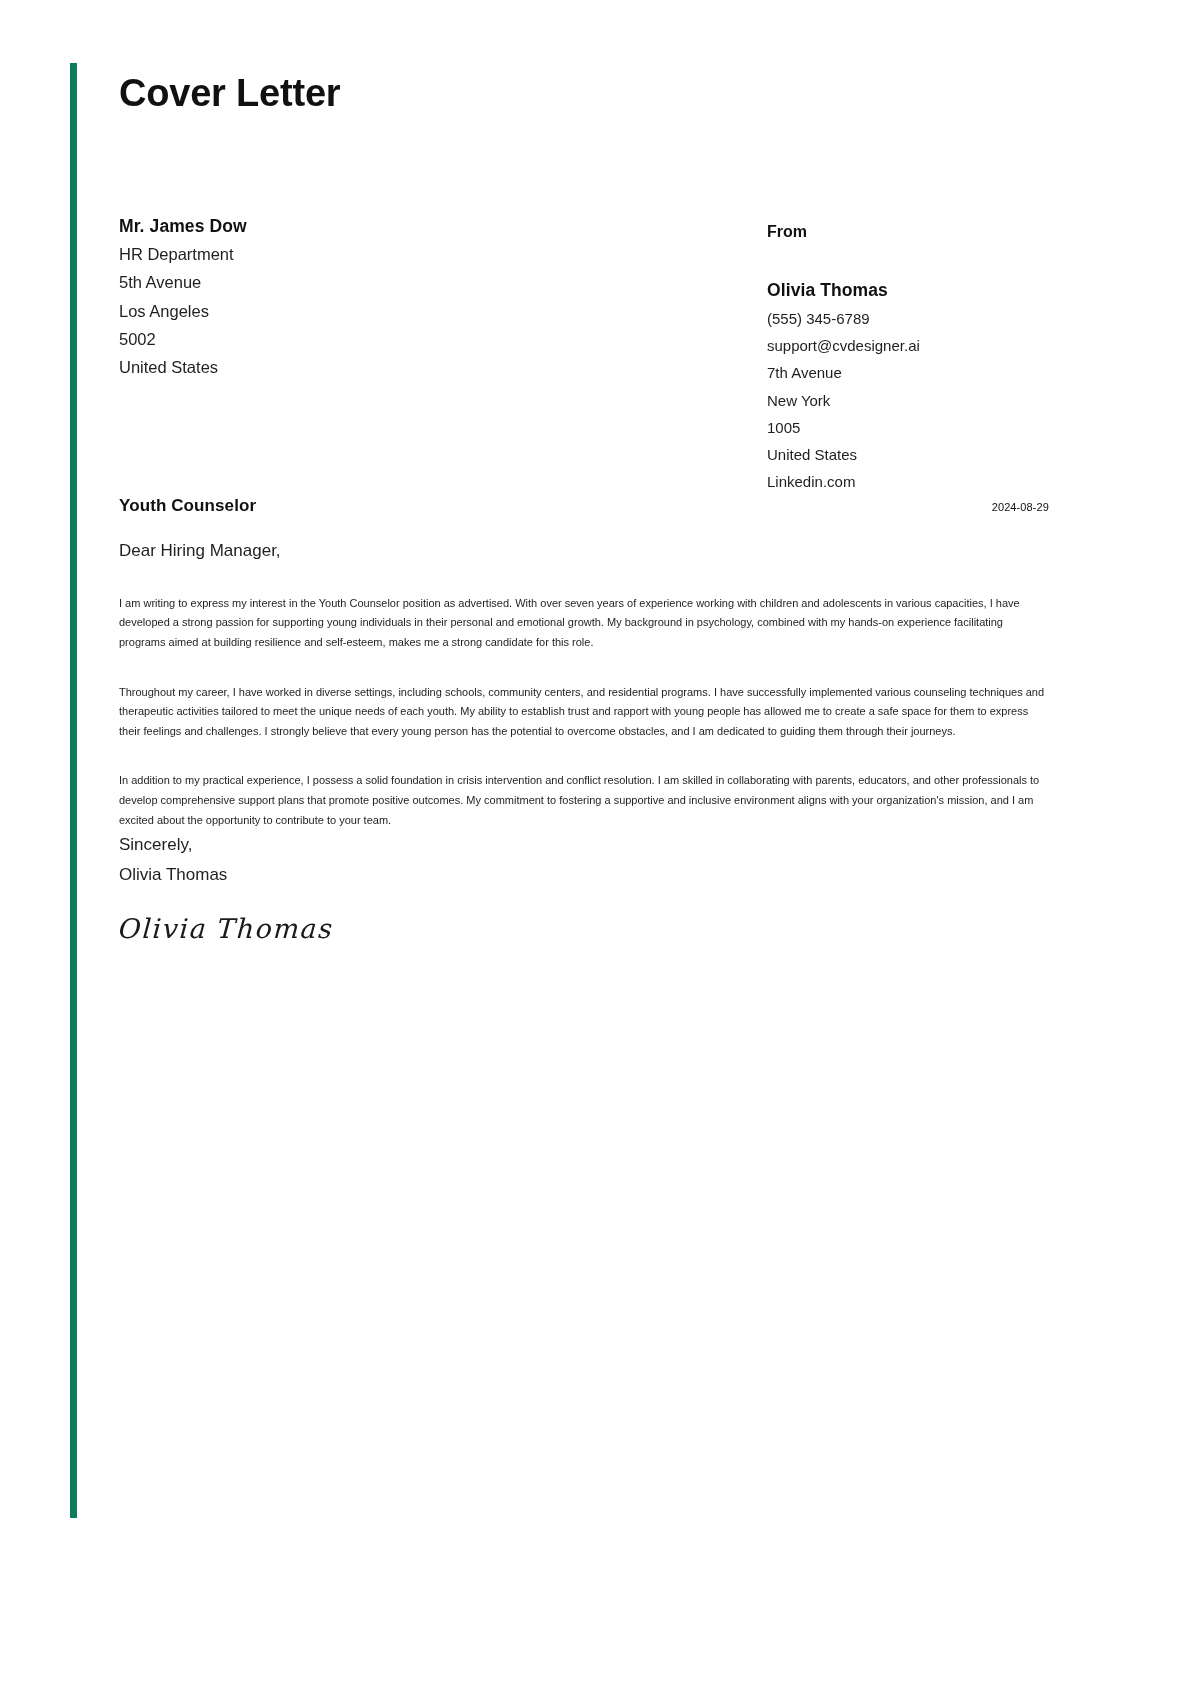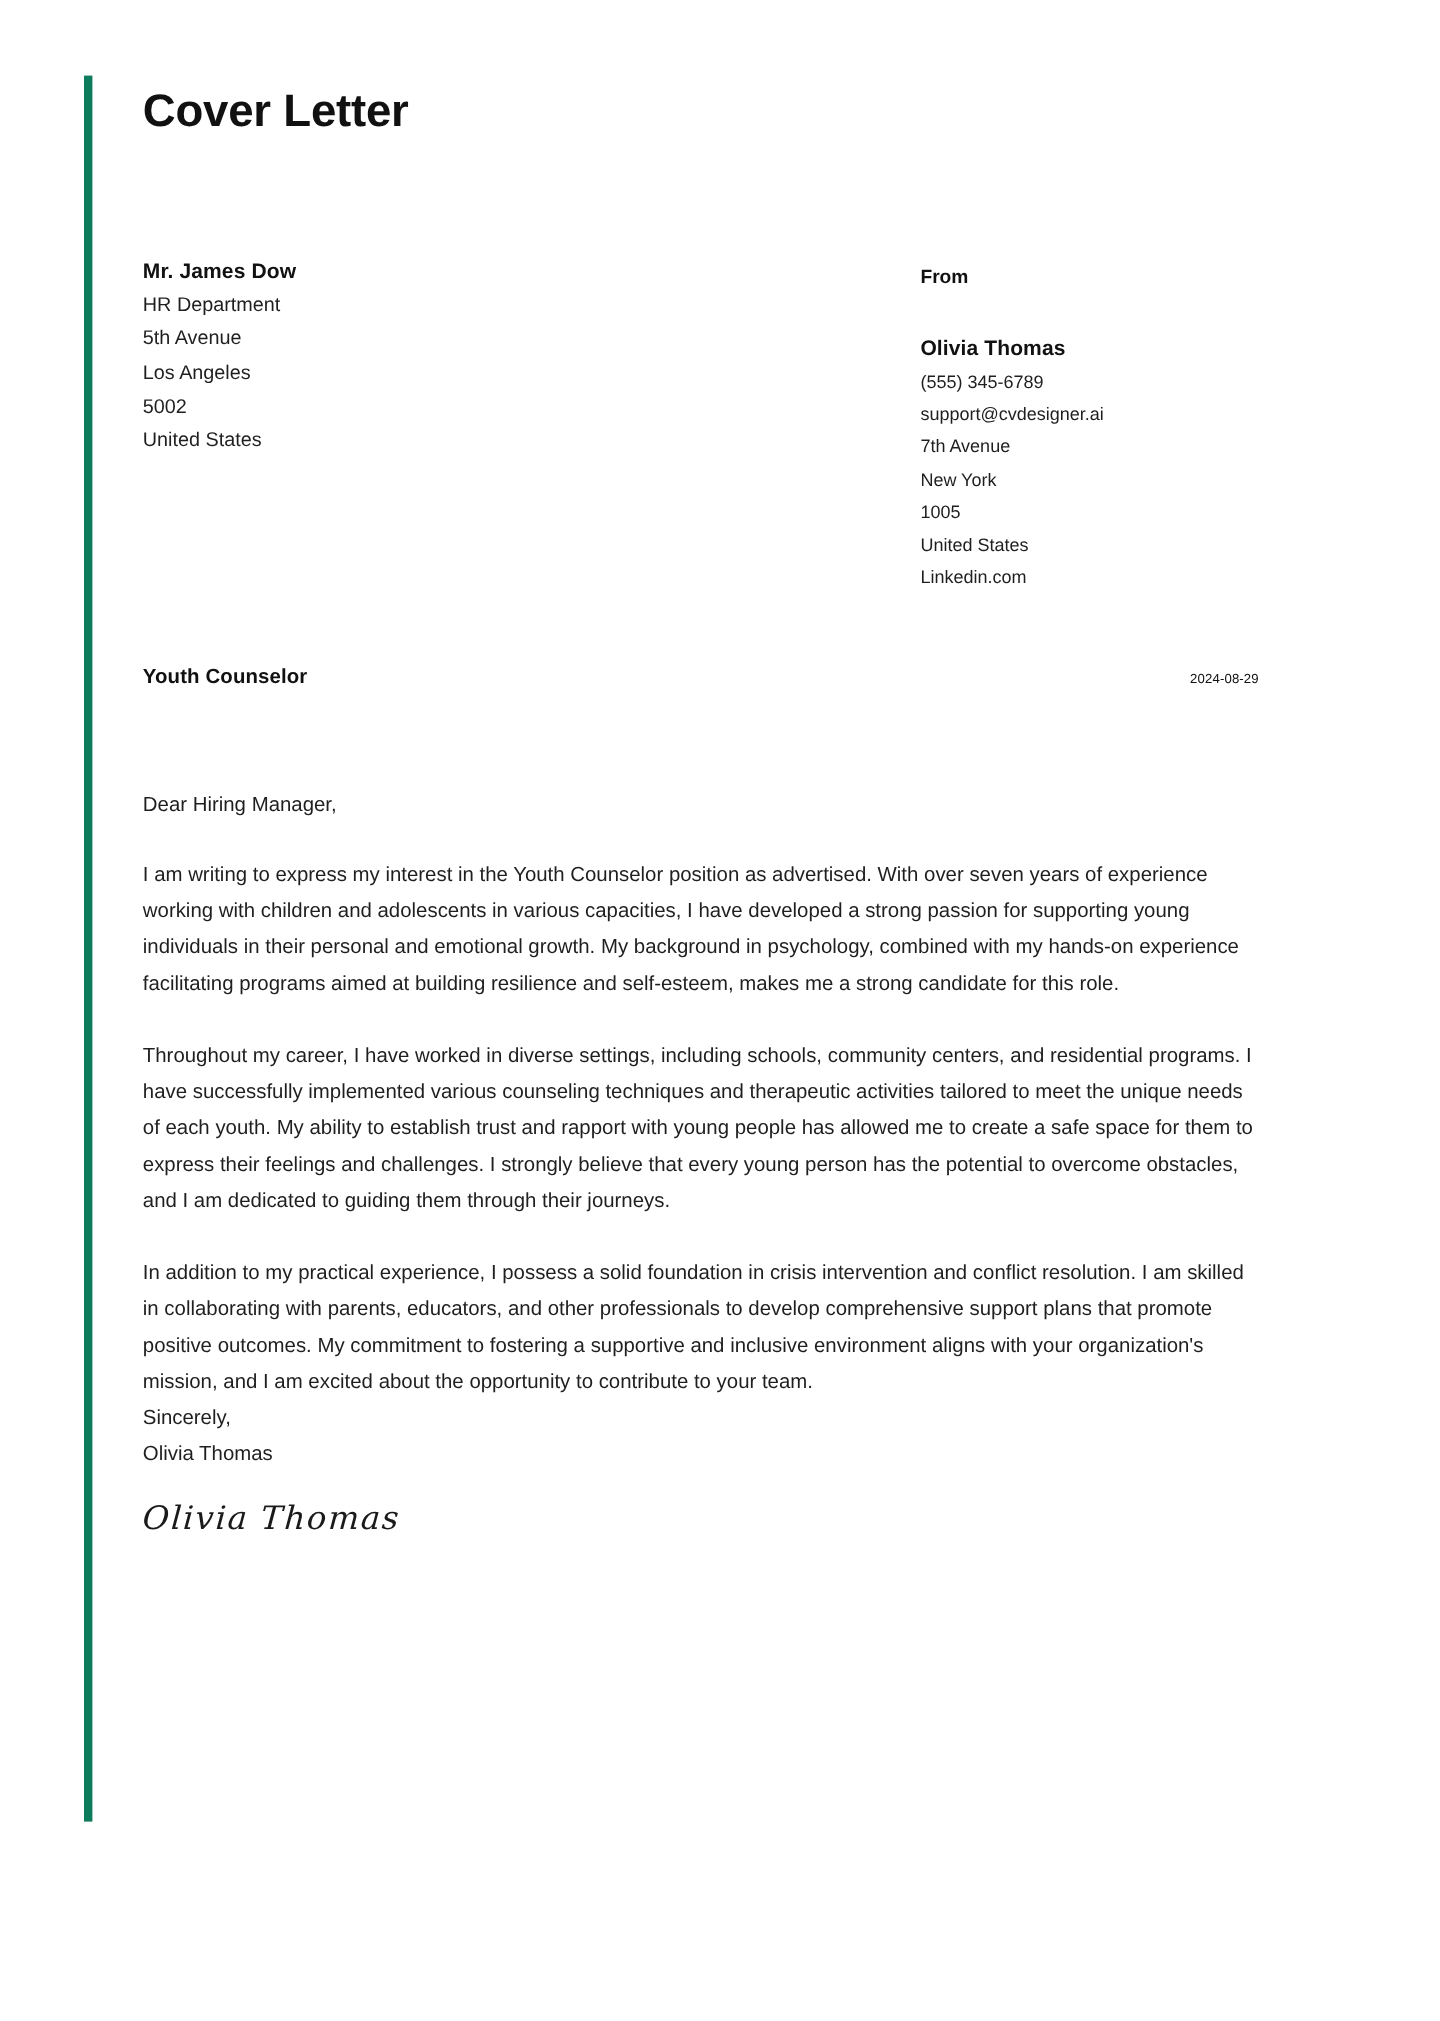--- a/index.html
+++ b/index.html
@@ -84,47 +84,46 @@
   }
 
   .addr-col-from .addr-name { font-size: 17.5px; }
   .addr-col-from .addr-line { font-size: 15px; line-height: 1.82; }
 
   
   .title-row {
     display: flex;
     justify-content: space-between;
     align-items: baseline;
-    margin-top: 58px;
   }
 
   .job-title {
     font-size: 17px;
     font-weight: bold;
     color: #111111;
     letter-spacing: 0.1px;
   }
 
   .letter-date {
     font-size: 11px;
     font-weight: normal;
     color: #111111;
     letter-spacing: 0.1px;
   }
 
   
   .salutation {
     font-size: 17px;
     color: #1f1f1f;
-    margin-top: 83px;
+    margin-top: 21px;
     line-height: 1.6;
   }
 
   .body-para {
-    font-size: 17px;
+    font-size: 11px;
     color: #1f1f1f;
     line-height: 1.78;
     margin-top: 30px;
     text-align: left;
   }
 
   .closing {
     font-size: 17px;
     color: #1f1f1f;
     line-height: 1.78;

